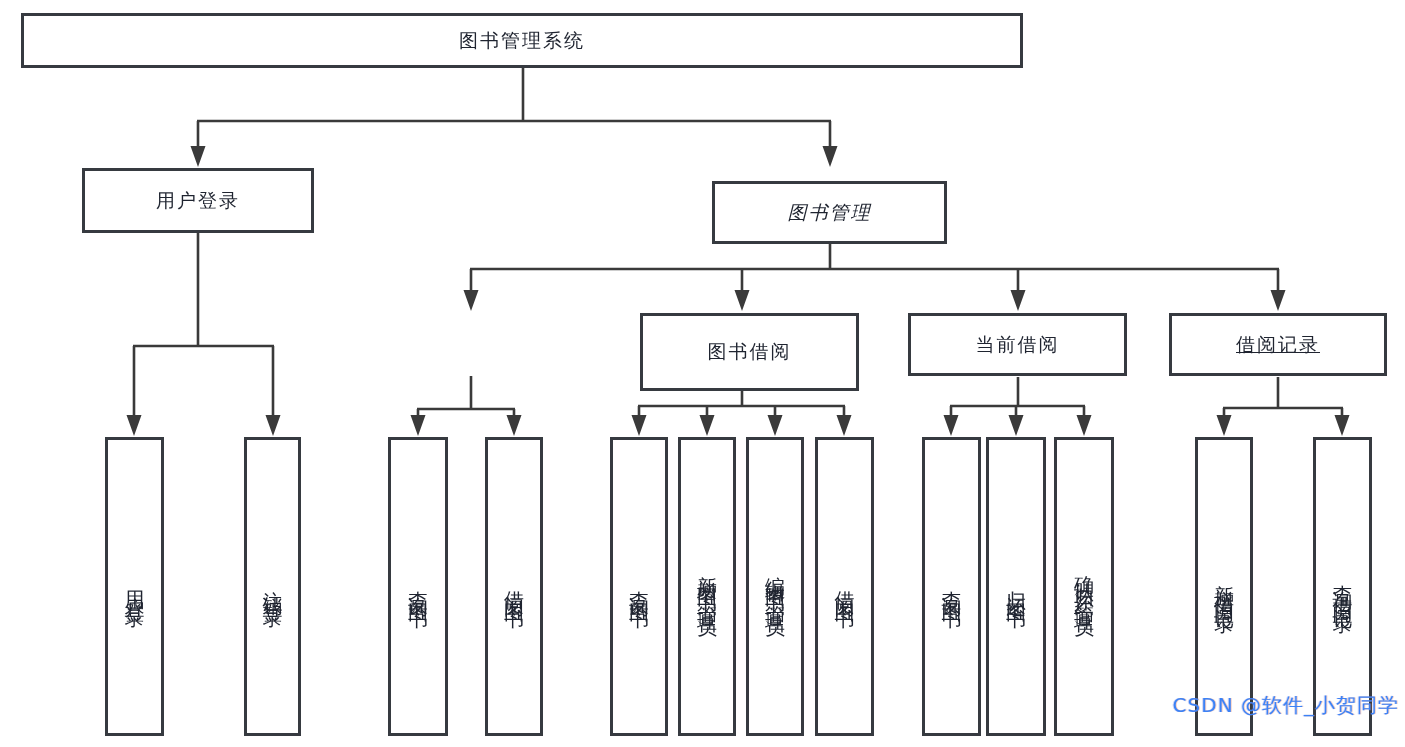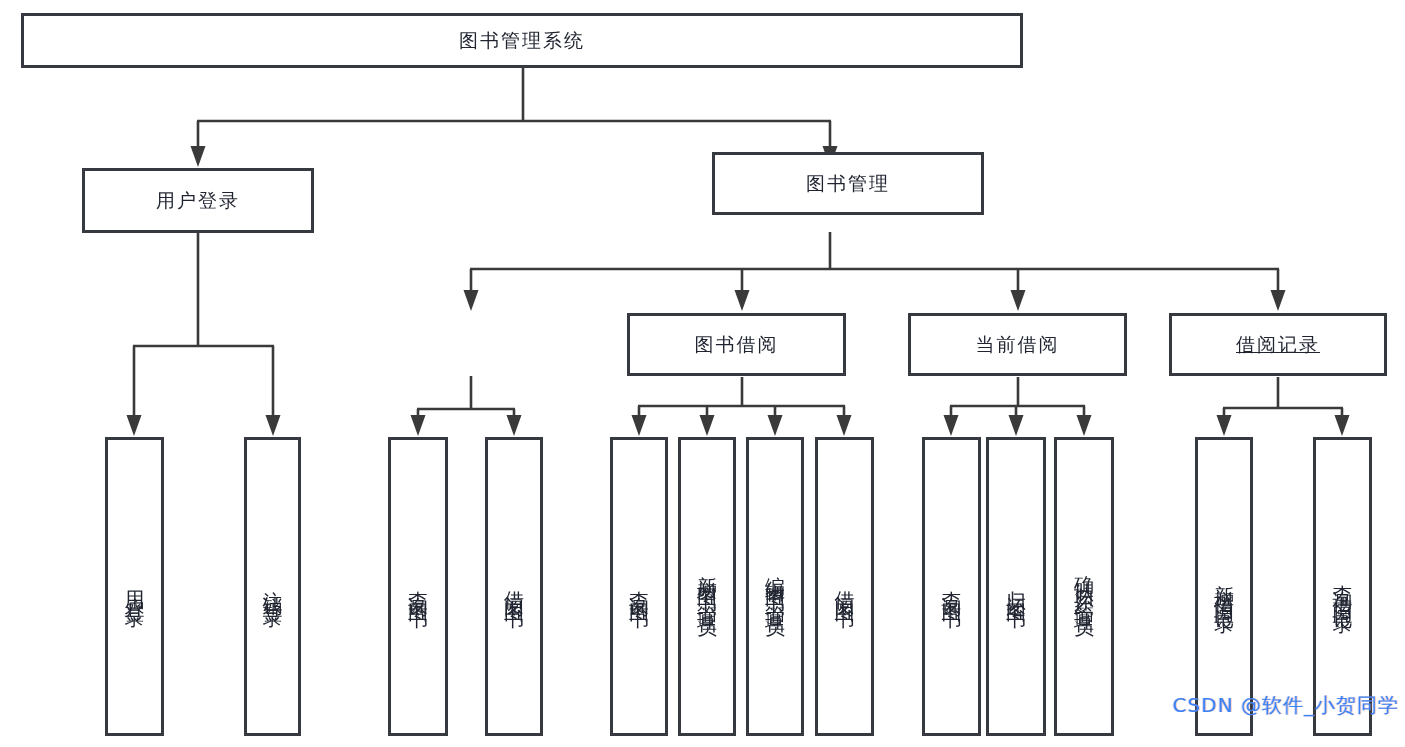--- a/index.html
+++ b/index.html
@@ -120,25 +120,25 @@
          M1334.5 415 L1349.5 415 L1342 436 Z"></path>
   </svg>
 
   <div class="box hbox" style="left:21px; top:13px; width:1002px; height:55px;">
     <span>图书管理系统</span>
   </div>
 
   <div class="box hbox" style="left:82px; top:168px; width:232px; height:65px;">
     <span>用户登录</span>
   </div>
-  <div class="box hbox" style="left:712px; top:152px; width:272px; height:63px;">
+  <div class="box hbox" style="left:712px; top:181px; width:235px; height:63px;font-style:italic;">
     <span>图书管理</span>
   </div>
 
-  <div class="box hbox" style="left:627px; top:313px; width:219px; height:63px;font-family:Liberation Serif, serif;">
+  <div class="box hbox" style="left:640px; top:313px; width:219px; height:78px;font-family:Liberation Serif, serif;">
     <span>图书借阅</span>
   </div>
   <div class="box hbox" style="left:908px; top:313px; width:219px; height:63px;">
     <span>当前借阅</span>
   </div>
   <div class="box hbox" style="left:1169px; top:313px; width:218px; height:63px;text-decoration:underline;">
     <span>借阅记录</span>
   </div>
 
   <div class="box leaf" style="left:105px; top:437px; width:59px; height:299px;">

